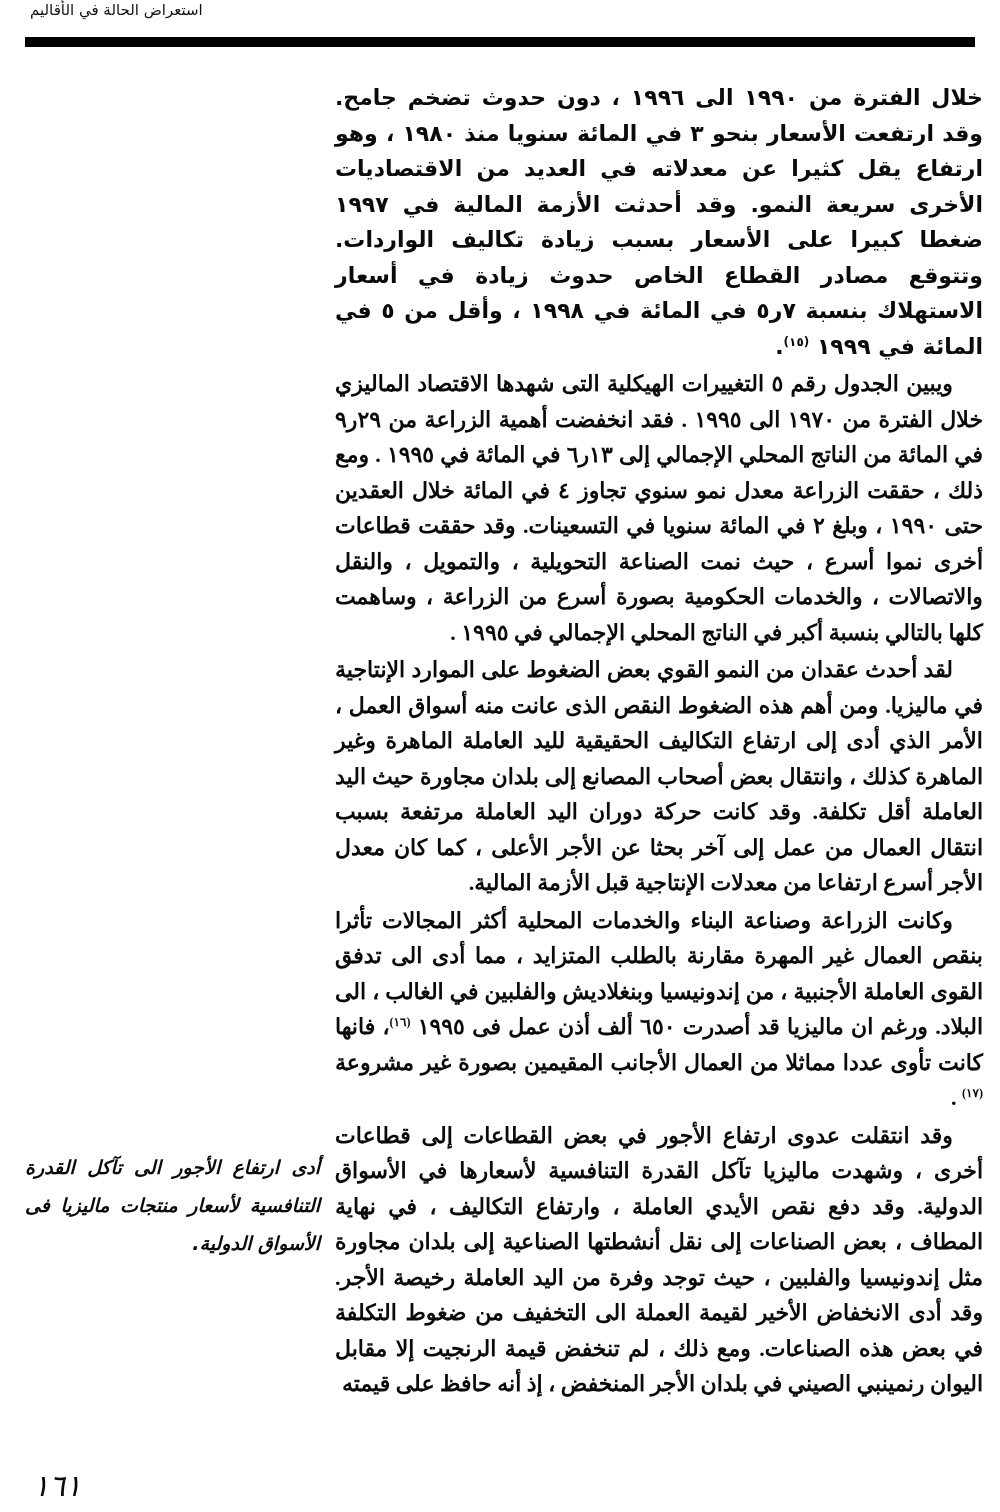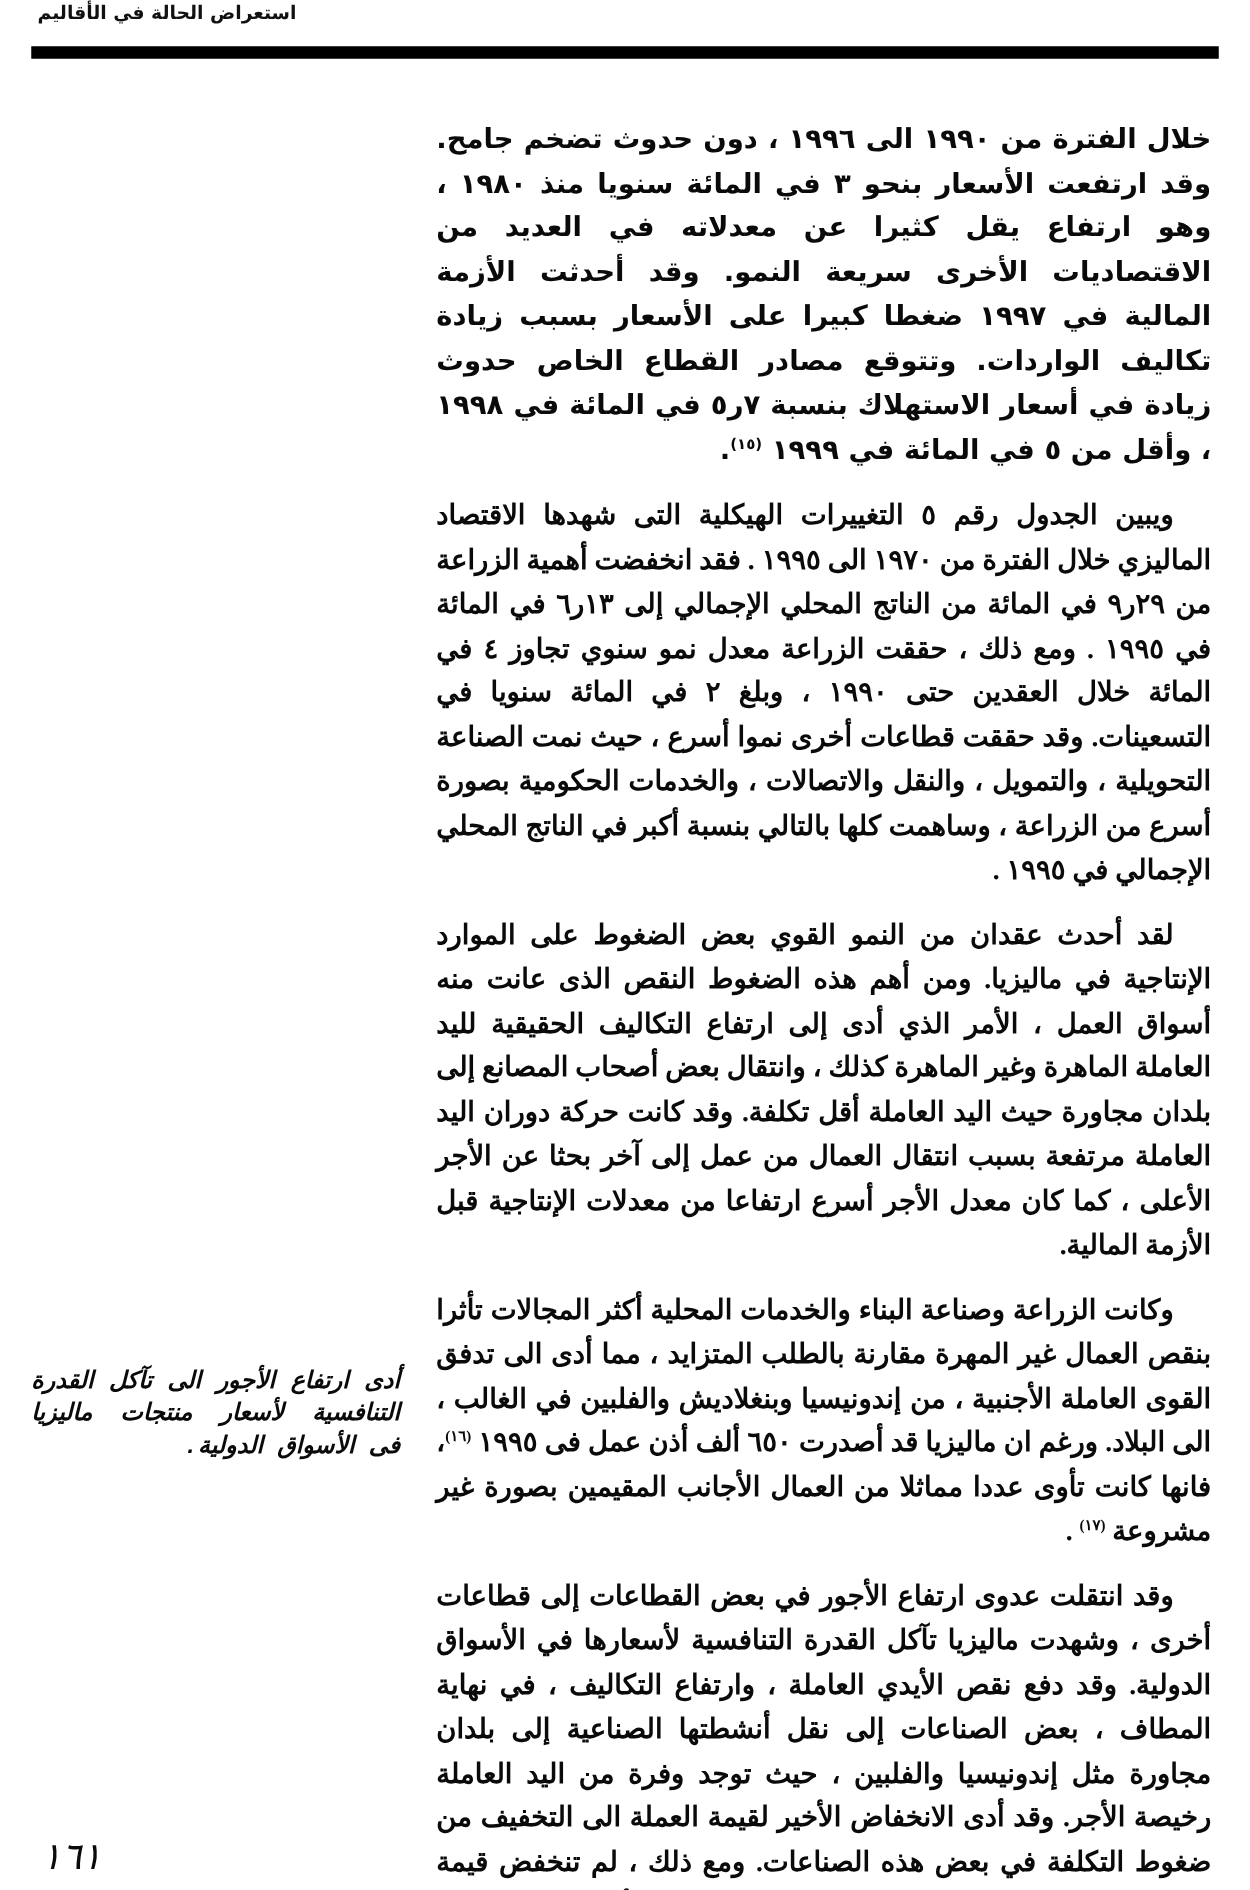--- a/index.html
+++ b/index.html
@@ -7,53 +7,52 @@
     position:relative;
     width:1000px;height:1512px;
     background:#ffffff;
     overflow:hidden;
     font-family:"DejaVu Sans",sans-serif;
     color:#0a0a0a;
   }
   .running-head{
     position:absolute;left:30px;top:1px;
     direction:rtl;
-    font-size:15px;font-weight:bold;
+    font-size:15px;font-weight:normal;
     letter-spacing:0.5px;
     color:#111;
   }
   .head-rule{
     position:absolute;left:25px;right:25px;top:37px;height:10px;
     background:#000;
   }
   .body-text{
     position:absolute;top:78px;right:15px;width:652px;
     direction:rtl;
     text-align:justify;
     text-justify:inter-word;
     font-size:22px;
     line-height:35.5px;
     font-weight:bold;
   }
-  .body-text p{margin:16px;padding:0;}
+  .body-text p{margin:2px;padding:0;}
   .body-text p.indent{text-indent:30px;font-family:Liberation Serif, serif;}
   .body-text sup{
     font-size:12px;
     line-height:0;
     vertical-align:8px;
   }
   .margin-note{
-    position:absolute;left:25px;top:1092px;width:295px;
+    position:absolute;left:25px;top:1148px;width:295px;
     direction:rtl;
     text-align:justify;
     font-size:19px;
-    line-height:26px;
+    line-height:38px;
     font-weight:bold;
     font-style:italic;
-    font-family:Liberation Mono, monospace;
   }
   .page-number{
     position:absolute;left:33px;top:1468px;
     font-size:30px;
     font-weight:normal;
     font-style:italic;
     direction:rtl;
   }
 </style>
 </head>

